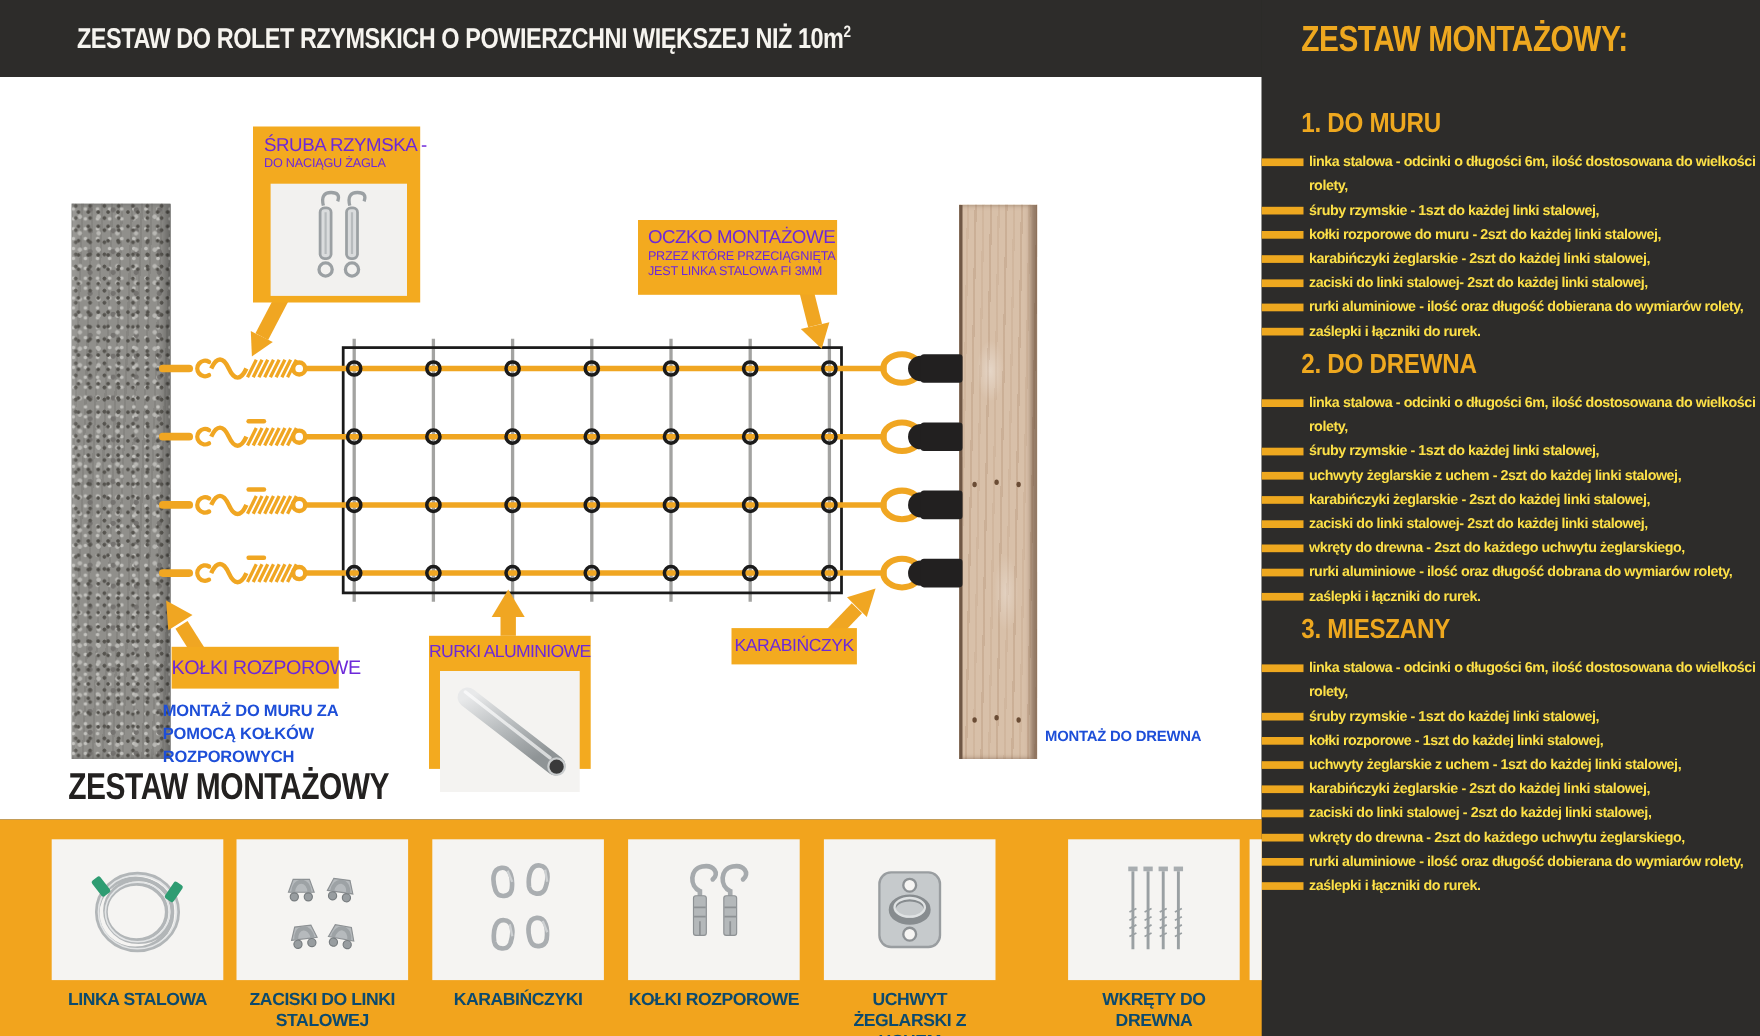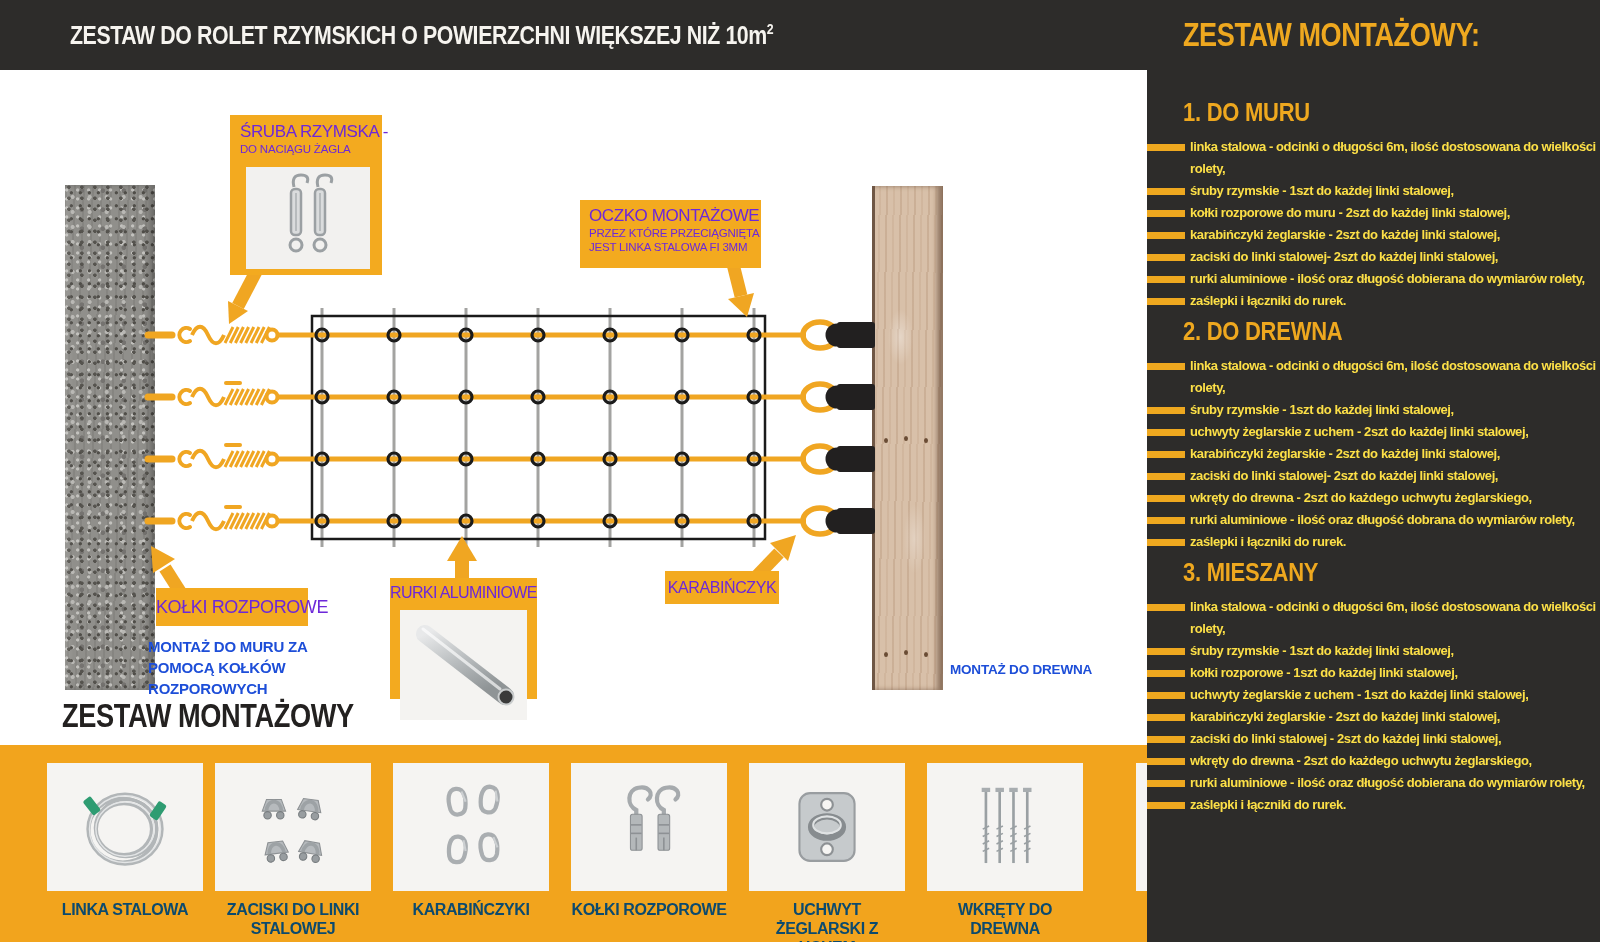--- a/index.html
+++ b/index.html
@@ -31,21 +31,21 @@
   .knot{position:absolute;width:4px;height:5px;border-radius:50%;background:#6a4c35;}
   #net{position:absolute;left:0;top:0;z-index:2;}
   
   .lbox{position:absolute;z-index:3;background:#f3aa1f;color:#6d28d9;font-weight:normal;box-sizing:border-box;}
   .lbox .l1{display:block;font-size:17px;letter-spacing:-0.4px;line-height:20px;white-space:nowrap;}
   .lbox .l2{display:block;font-size:11.5px;letter-spacing:-0.2px;line-height:14px;white-space:nowrap;}
   #label-sruba{left:230px;top:45px;width:152px;height:160px;padding:7px 8px 6px 10px;}
   #label-sruba .photo{position:absolute;left:16px;top:52px;width:124px;height:102px;background:#f2f1ef;}
   #label-oczko{left:580px;top:130px;width:181px;height:68px;padding:6px 6px 4px 9px;}
   #label-kolki{left:156px;top:518px;width:152px;height:38px;text-align:center;font-size:18px;letter-spacing:-0.4px;line-height:38px;white-space:nowrap;}
-  #label-rurki{left:390px;top:508px;width:147px;height:121px;text-align:left;padding-top:6px;}
+  #label-rurki{left:390px;top:508px;width:147px;height:121px;text-align:center;padding-top:6px;}
   #label-rurki .rtitle{font-size:16px;letter-spacing:-0.6px;white-space:nowrap;display:block;}
   #label-rurki .photo{position:absolute;left:10px;top:32px;width:127px;height:110px;background:#f4f3f1;}
   #label-karab{left:665px;top:501px;width:114px;height:33px;text-align:center;font-size:16px;letter-spacing:-0.4px;line-height:33px;white-space:nowrap;}
   
   .note{position:absolute;z-index:3;color:#1d4ed8;font-weight:bold;}
   #note-mur{left:148px;top:566px;width:228px;font-size:15px;line-height:21px;letter-spacing:-0.2px;}
   #note-drewno{left:950px;top:592px;font-size:13.5px;white-space:nowrap;letter-spacing:-0.2px;}
   #products-heading{position:absolute;left:62px;top:626px;z-index:3;margin:0;color:#232120;font-size:34px;font-weight:bold;letter-spacing:-0.5px;white-space:nowrap;transform:scaleX(.8);transform-origin:left top;}
   
   #strip{position:absolute;left:0;top:745px;width:1147px;height:197px;background:#f2a41d;z-index:2;}
@@ -387,21 +387,21 @@
             <rect x="34" y="18" width="52" height="64" rx="10" fill="#c6cacc" stroke="#999da0" stroke-width="2"></rect>
             <circle cx="60" cy="29" r="5.5" fill="#f6f5f3" stroke="#8d9194" stroke-width="2"></circle>
             <circle cx="60" cy="71" r="5.5" fill="#f6f5f3" stroke="#8d9194" stroke-width="2"></circle>
             <ellipse cx="60" cy="50" rx="15" ry="10" fill="none" stroke="#878c8f" stroke-width="6"></ellipse>
             <ellipse cx="60" cy="48" rx="13" ry="8" fill="none" stroke="#dfe2e3" stroke-width="2"></ellipse>
           </svg>
         </div>
         <figcaption class="clabel">UCHWYT ŻEGLARSKI Z UCHEM</figcaption>
       </figure>
 
-      <figure class="card" style="left:927px">
+      <figure class="card" style="left:971px">
         <div class="photo">
           <svg viewBox="0 0 120 100">
             <g stroke="#9aa0a3">
               <g transform="translate(42,0)">
                   <rect x="-4" y="13" width="8" height="4" fill="#a8adb0" stroke="none"></rect>
                   <line x1="0" y1="17" x2="0" y2="84" stroke-width="2.5"></line>
                   <line x1="-3" y1="52" x2="3" y2="49" stroke-width="1.5"></line>
                   <line x1="-3" y1="59" x2="3" y2="56" stroke-width="1.5"></line>
                   <line x1="-3" y1="66" x2="3" y2="63" stroke-width="1.5"></line>
                   <line x1="-3" y1="73" x2="3" y2="70" stroke-width="1.5"></line>

